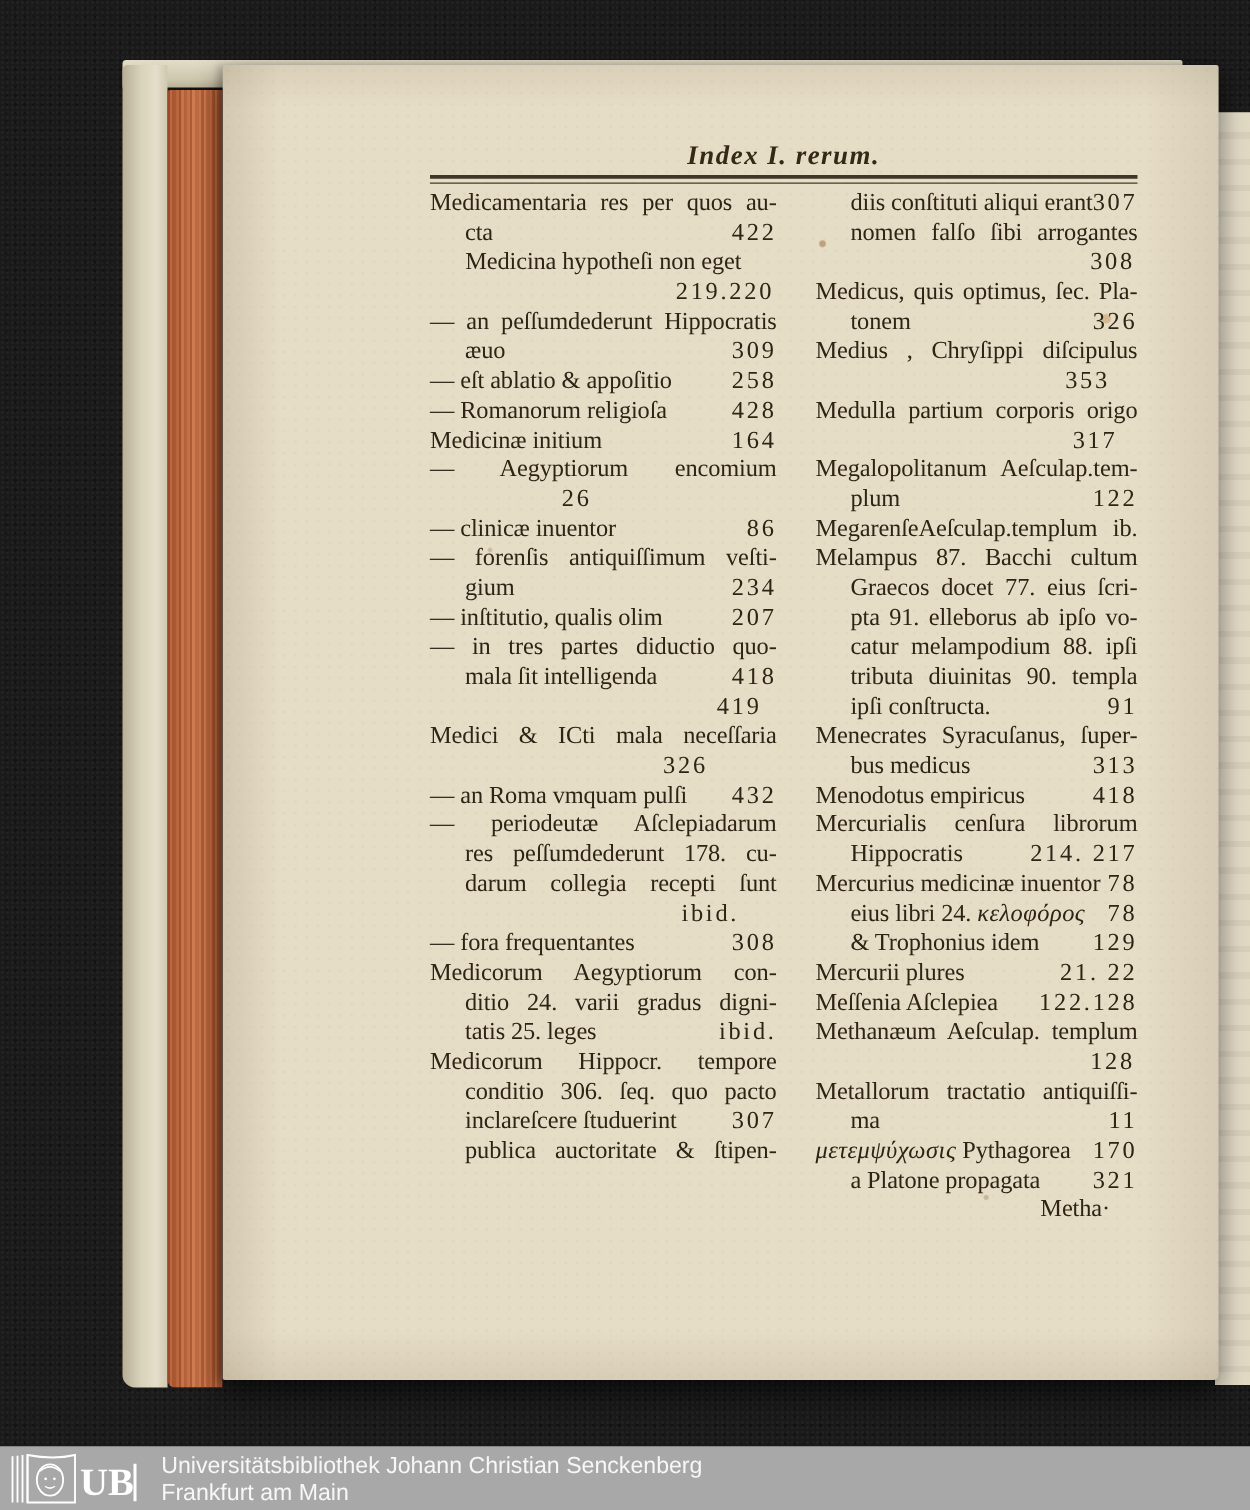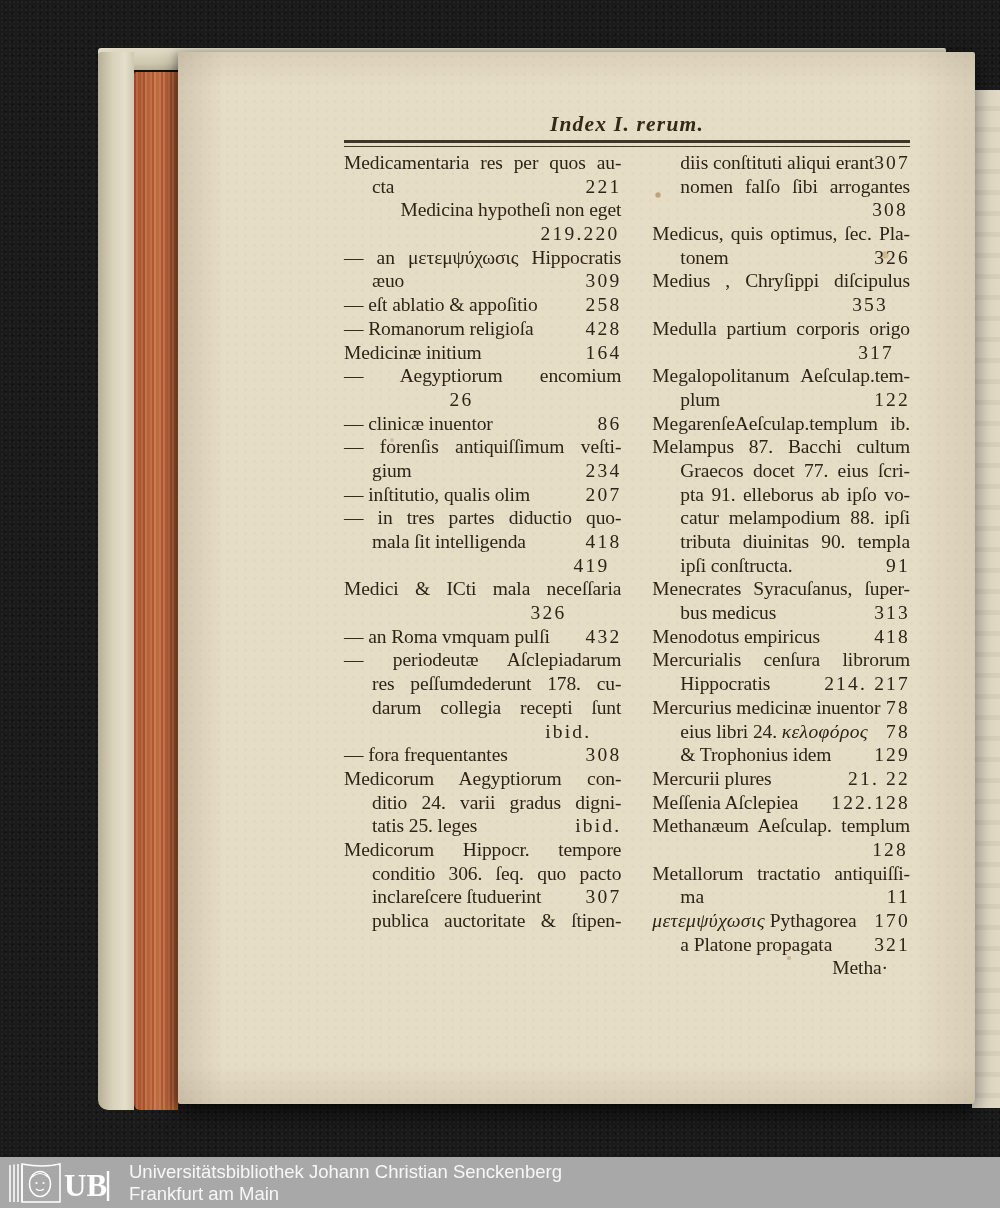--- a/index.html
+++ b/index.html
@@ -76,21 +76,21 @@
     opacity:.92;
   }
   .cols{display:flex;gap:31px;margin-top:4px;}
   .col{width:288px;font-size:19.5px;letter-spacing:-0.1px;}
   .col.right-col{width:258px;}
   .line{height:23.7px;line-height:23.7px;white-space:nowrap;}
   .line.ind{padding-left:28px;}
   .line.flexline{display:flex;justify-content:space-between;}
   .line.flexline.ind{padding-left:28px;}
   .line.fill{text-align:justify;text-align-last:justify;text-justify:inter-word;white-space:normal;}
-  .line.leftline{text-align:right;}
+  .line.leftline{text-align:center;}
   .line.rightline{text-align:right;}
   .t{white-space:pre;}
   .n{white-space:pre;letter-spacing:2.2px;}
   .greek{font-style:italic;letter-spacing:.4px;}
   
   .banner{
     position:absolute;left:0;top:1157px;width:1000px;height:51px;
     background:#a8a8a8;display:flex;align-items:center;
     font-family:"Liberation Sans","DejaVu Sans",sans-serif;
   }
@@ -109,25 +109,25 @@
 
   <div class="page">
     <div class="textblock">
       <div class="index-header">Index I. rerum.</div>
       <div class="double-rule"></div>
       <div class="cols">
         <div class="col">
             <div class="line fill"><span class="t">Medicamentaria res per quos au-</span></div>
             <div class="line ind flexline">
               <span class="t">cta</span>
-              <span class="n">221</span>
+              <span class="n">422</span>
             </div>
             <div class="line leftline"><span class="t">Medicina hypotheſi non eget</span></div>
             <div class="line rightline" style="padding-right: 2px;"><span class="n">219.220</span></div>
-            <div class="line fill"><span class="t">— an μετεμψύχωσις Hippocratis</span></div>
+            <div class="line fill"><span class="t">— an peſſumdederunt Hippocratis</span></div>
             <div class="line ind flexline">
               <span class="t">æuo</span>
               <span class="n">309</span>
             </div>
             <div class="line flexline">
               <span class="t">— eſt ablatio &amp; appoſitio</span>
               <span class="n">258</span>
             </div>
             <div class="line flexline">
               <span class="t">— Romanorum religioſa</span>

